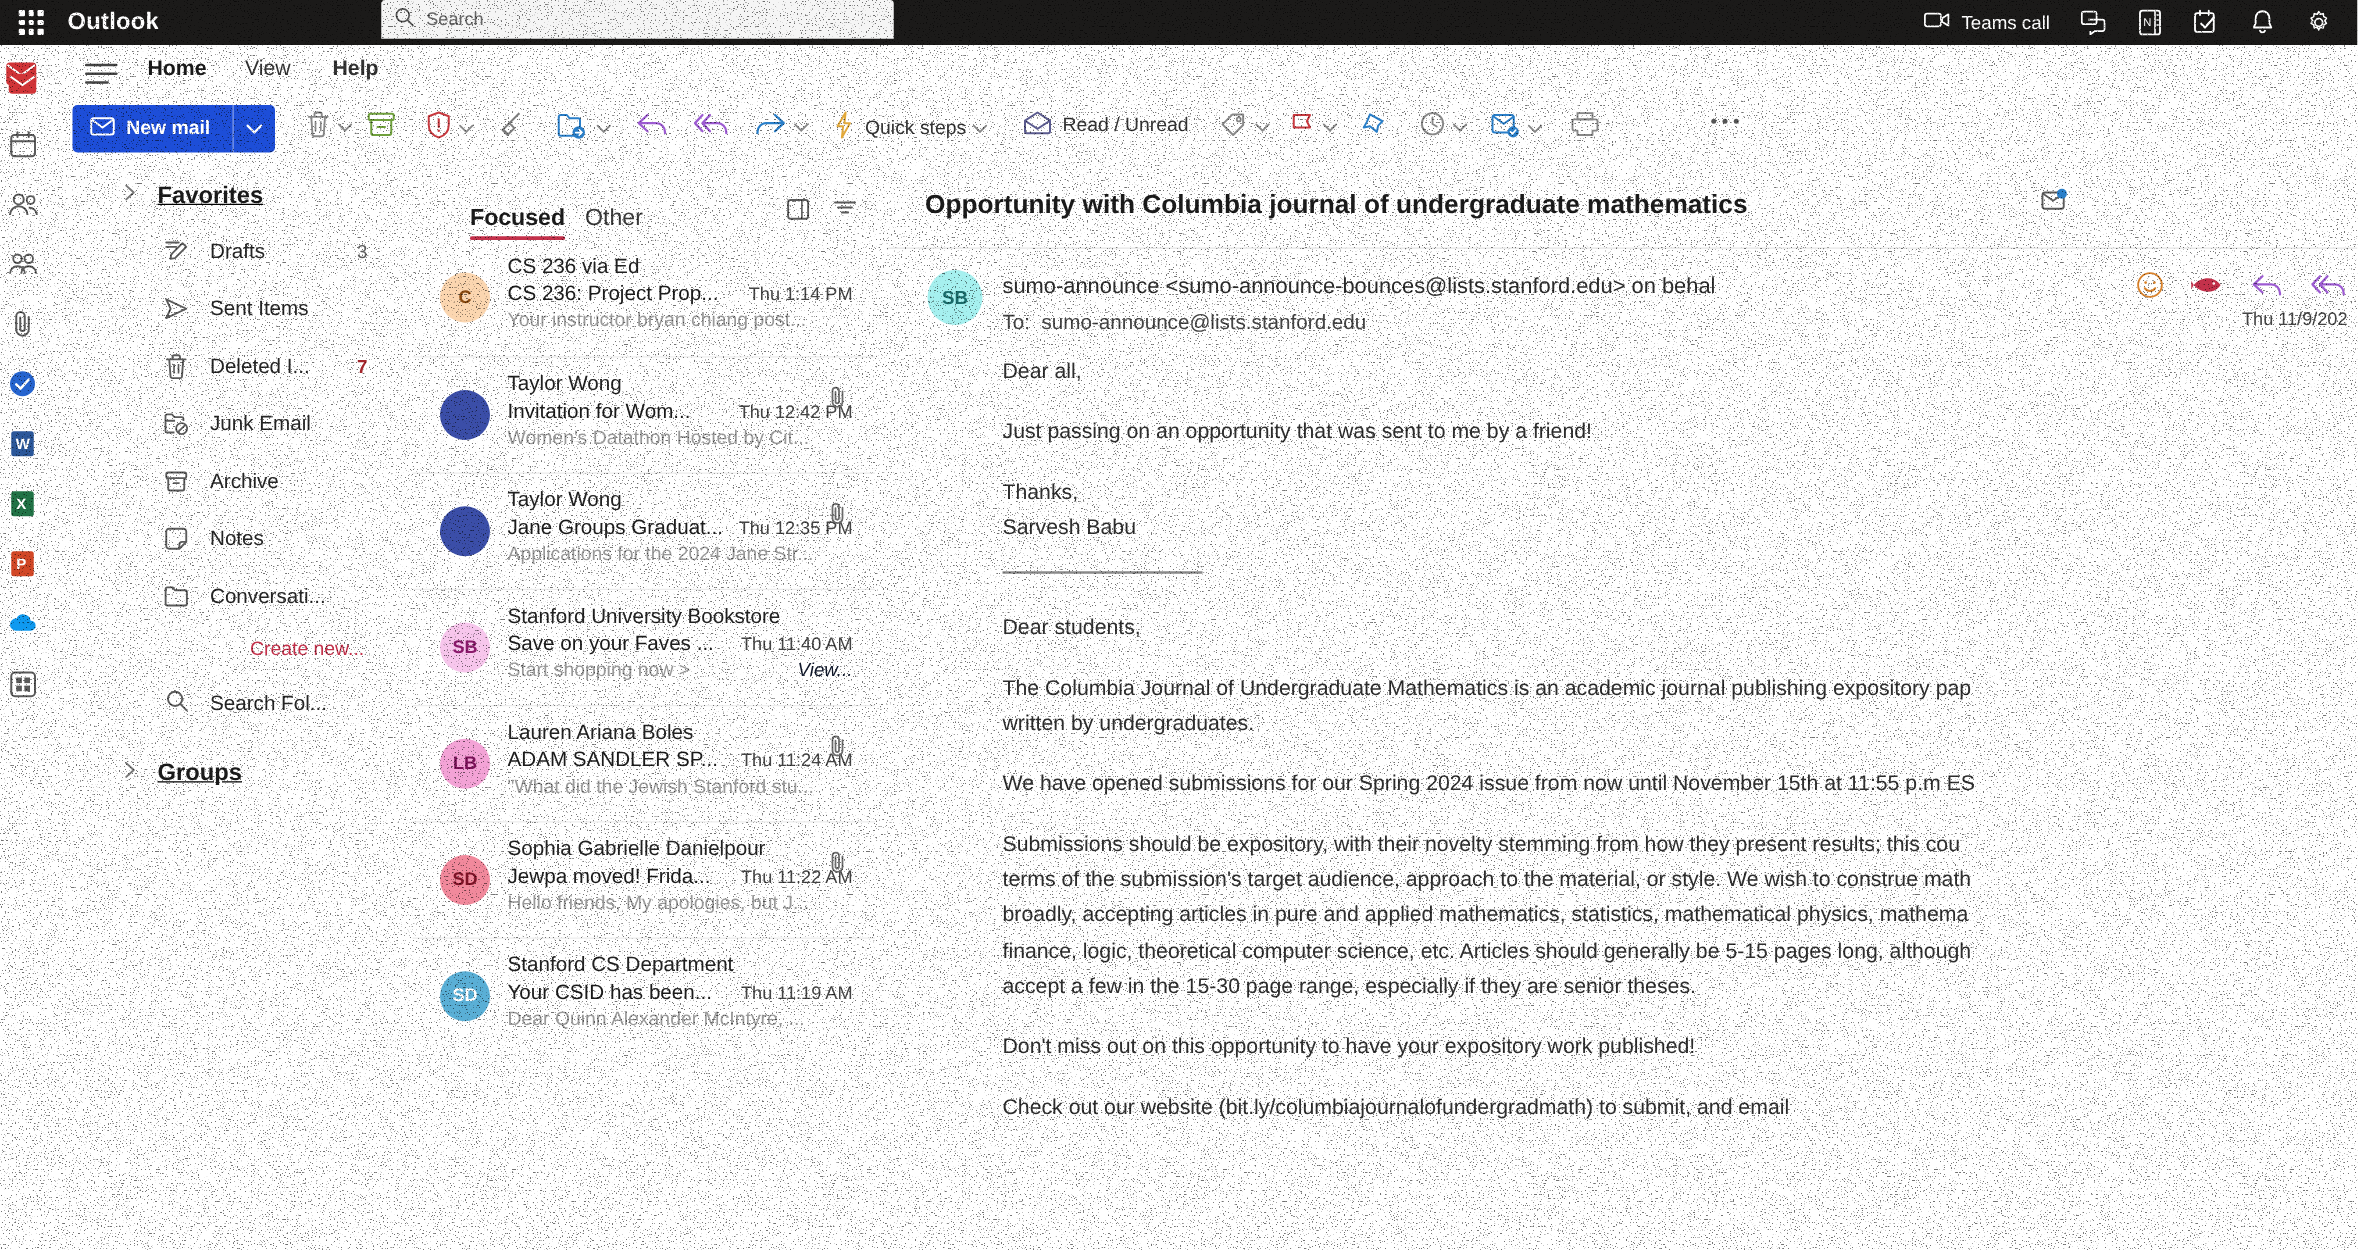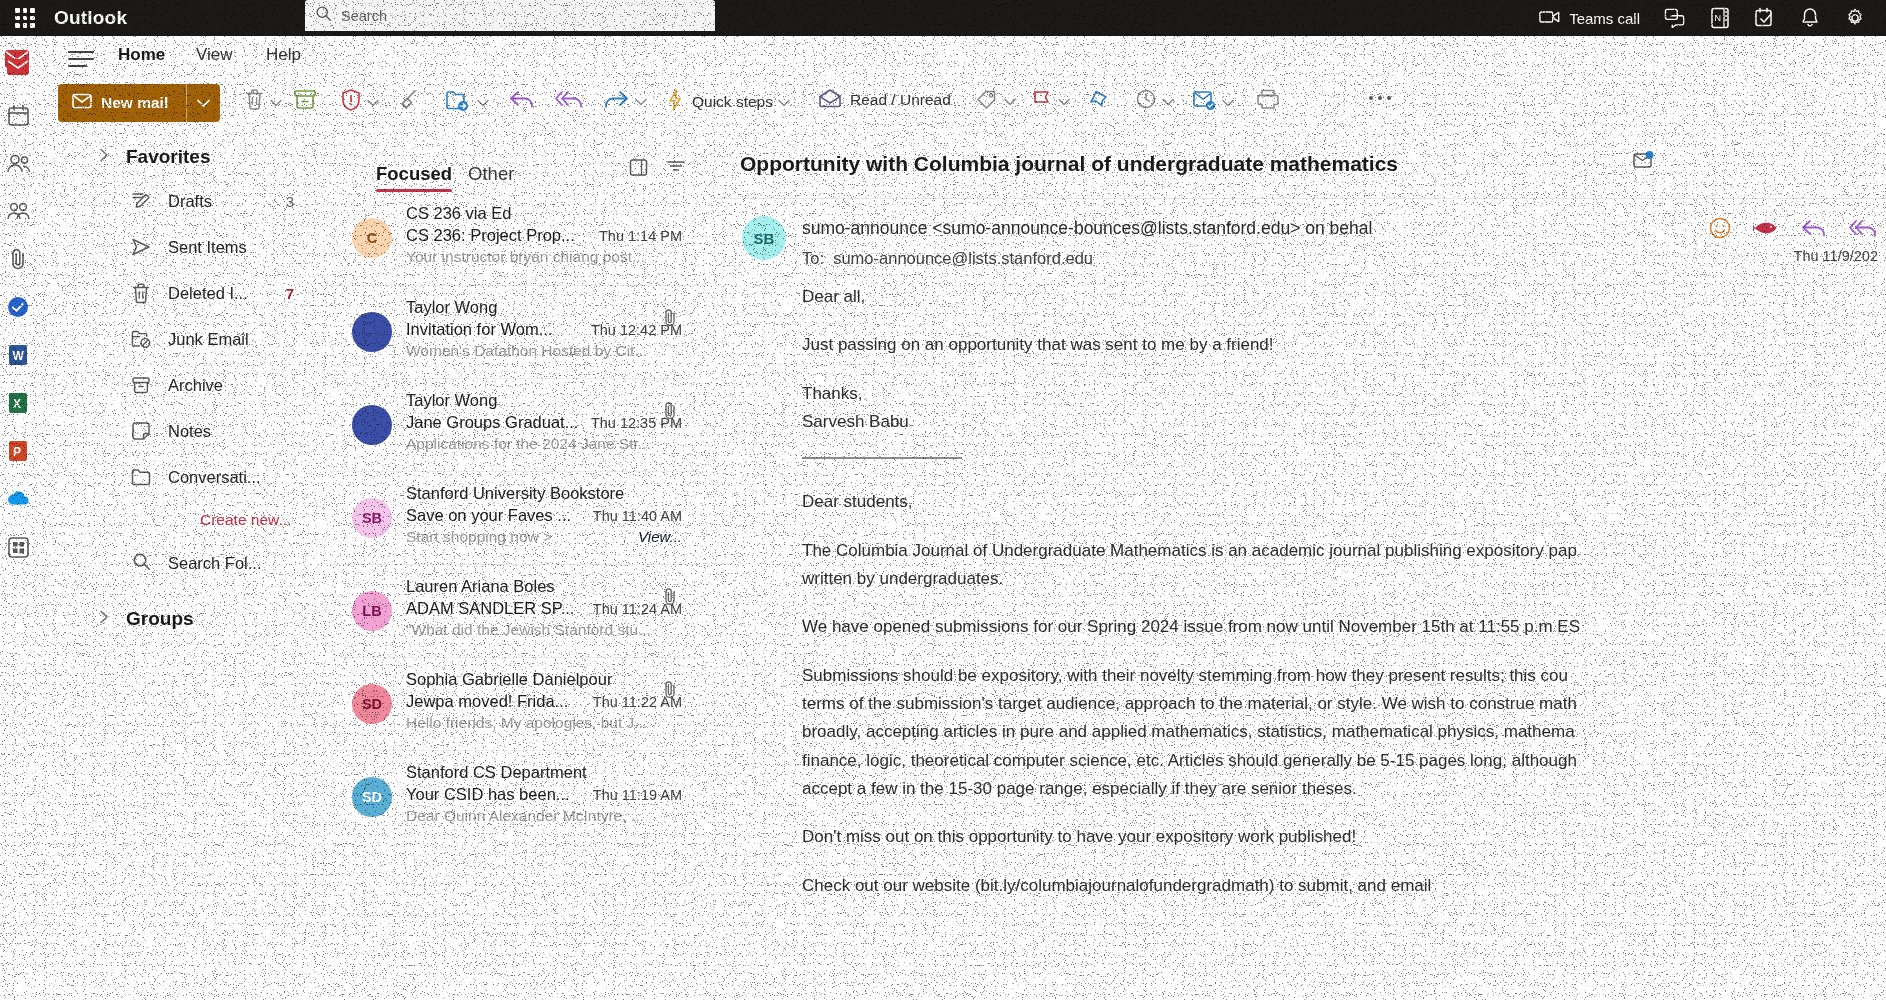--- a/index.html
+++ b/index.html
@@ -40,37 +40,37 @@
   .hamburger i:nth-child(1){ width: 26px; }
   .hamburger i:nth-child(2){ width: 26px; }
   .hamburger i:nth-child(3){ width: 19px; }
   .rtab { position:absolute; top: 45px; font-size: 17px; color:#333; cursor:pointer; padding-bottom: 20px; }
   .rtab.active { font-weight: 700; color:#1a1a1a; }
   .rtab.active::after { content:""; position:absolute; left: 2px; right: 2px; bottom: -3px; height: 3px; background:#c4314b; border-radius:2px; }
 
   
   .newmail {
     position:absolute; left: 58px; top: 84px; height: 38px; width: 162px;
-    background:#a16207; border-radius: 4px; display:flex; align-items:center; color:#fff; cursor:pointer;
+    background:#1d4ed8; border-radius: 4px; display:flex; align-items:center; color:#fff; cursor:pointer;
   }
   .newmail .nm-main { display:flex; align-items:center; gap:9px; padding-left: 14px; flex:1; }
   .newmail .nm-label { font-size: 15.5px; font-weight: 600; }
   .newmail .nm-split { width: 34px; height:38px; border-left: 1px solid rgba(255,255,255,.45);
     display:flex; align-items:center; justify-content:center; }
   .tbitem { position:absolute; top: 88px; display:flex; align-items:center; cursor:pointer; }
   .tbitem .lbl { font-size: 15.5px; color:#333; margin-left: 8px; white-space:nowrap; }
   .chev { margin-left: 5px; }
 
   
   .rail { position:absolute; left:0; top: 48px; width: 36px; display:flex; flex-direction:column; align-items:center; gap: 22px; }
   .rail .rl { width: 26px; height: 26px; display:flex; align-items:center; justify-content:center; cursor:pointer; }
 
   
   .folderpane { position:absolute; left: 40px; top: 136px; width: 290px; height: 864px; }
-  .fsection { display:flex; align-items:center; gap: 12px; padding: 10px 0 10px 58px; cursor:pointer; }
+  .fsection { display:flex; align-items:flex-start; gap: 12px; padding: 10px 0 10px 58px; cursor:pointer;text-decoration:underline; }
   .fsection .ftitle { font-size: 19px; font-weight: 700; color:#1b1b1b; }
   .fsection .caret { position:absolute; left: 58px; }
   .frow { position:relative; display:flex; align-items:center; height: 46px; padding-left: 92px; cursor:pointer; }
   .frow .ficon { position:absolute; left: 90px; width: 22px; height: 22px; display:flex; align-items:center; }
   .frow .flabel { font-size: 16.5px; color:#262626; margin-left: 36px; white-space:nowrap; }
   .frow .fcount { position:absolute; right: 36px; font-size: 15px; color:#5a5a5a; }
   .frow .fcount.red { color:#a4262c; font-weight:700; }
   .createnew { font-size: 15.5px; color:#c4314b; padding-left: 160px; height: 40px; display:flex; align-items:center; cursor:pointer; }
   .searchfol { position:relative; display:flex; align-items:center; height: 46px; padding-left: 128px; cursor:pointer; }
   .searchfol .flabel { font-size: 16.5px; color:#262626; }
@@ -202,21 +202,21 @@
       </svg>
   </div>
   <div class="hamburger">
       <i></i>
       <i></i>
       <i></i>
     </div>
 
   <div class="rtab active" style="left:118px;">Home</div>
   <div class="rtab" style="left:196px;">View</div>
-  <div class="rtab" style="left:266px;">Help</div>
+  <div class="rtab" style="left:266px;font-weight:bold;">Help</div>
 
   <div class="newmail">
     <div class="nm-main">
       <span>
         <svg width="20" height="16" viewBox="0 0 20 16">
             <rect x="1" y="1.5" width="18" height="13" rx="2" fill="none" stroke="#fff" stroke-width="1.6"></rect>
             <path d="M1.8 3l8.2 6 8.2-6" fill="none" stroke="#fff" stroke-width="1.6"></path>
           </svg>
       </span>
       <span class="nm-label">New mail</span>

